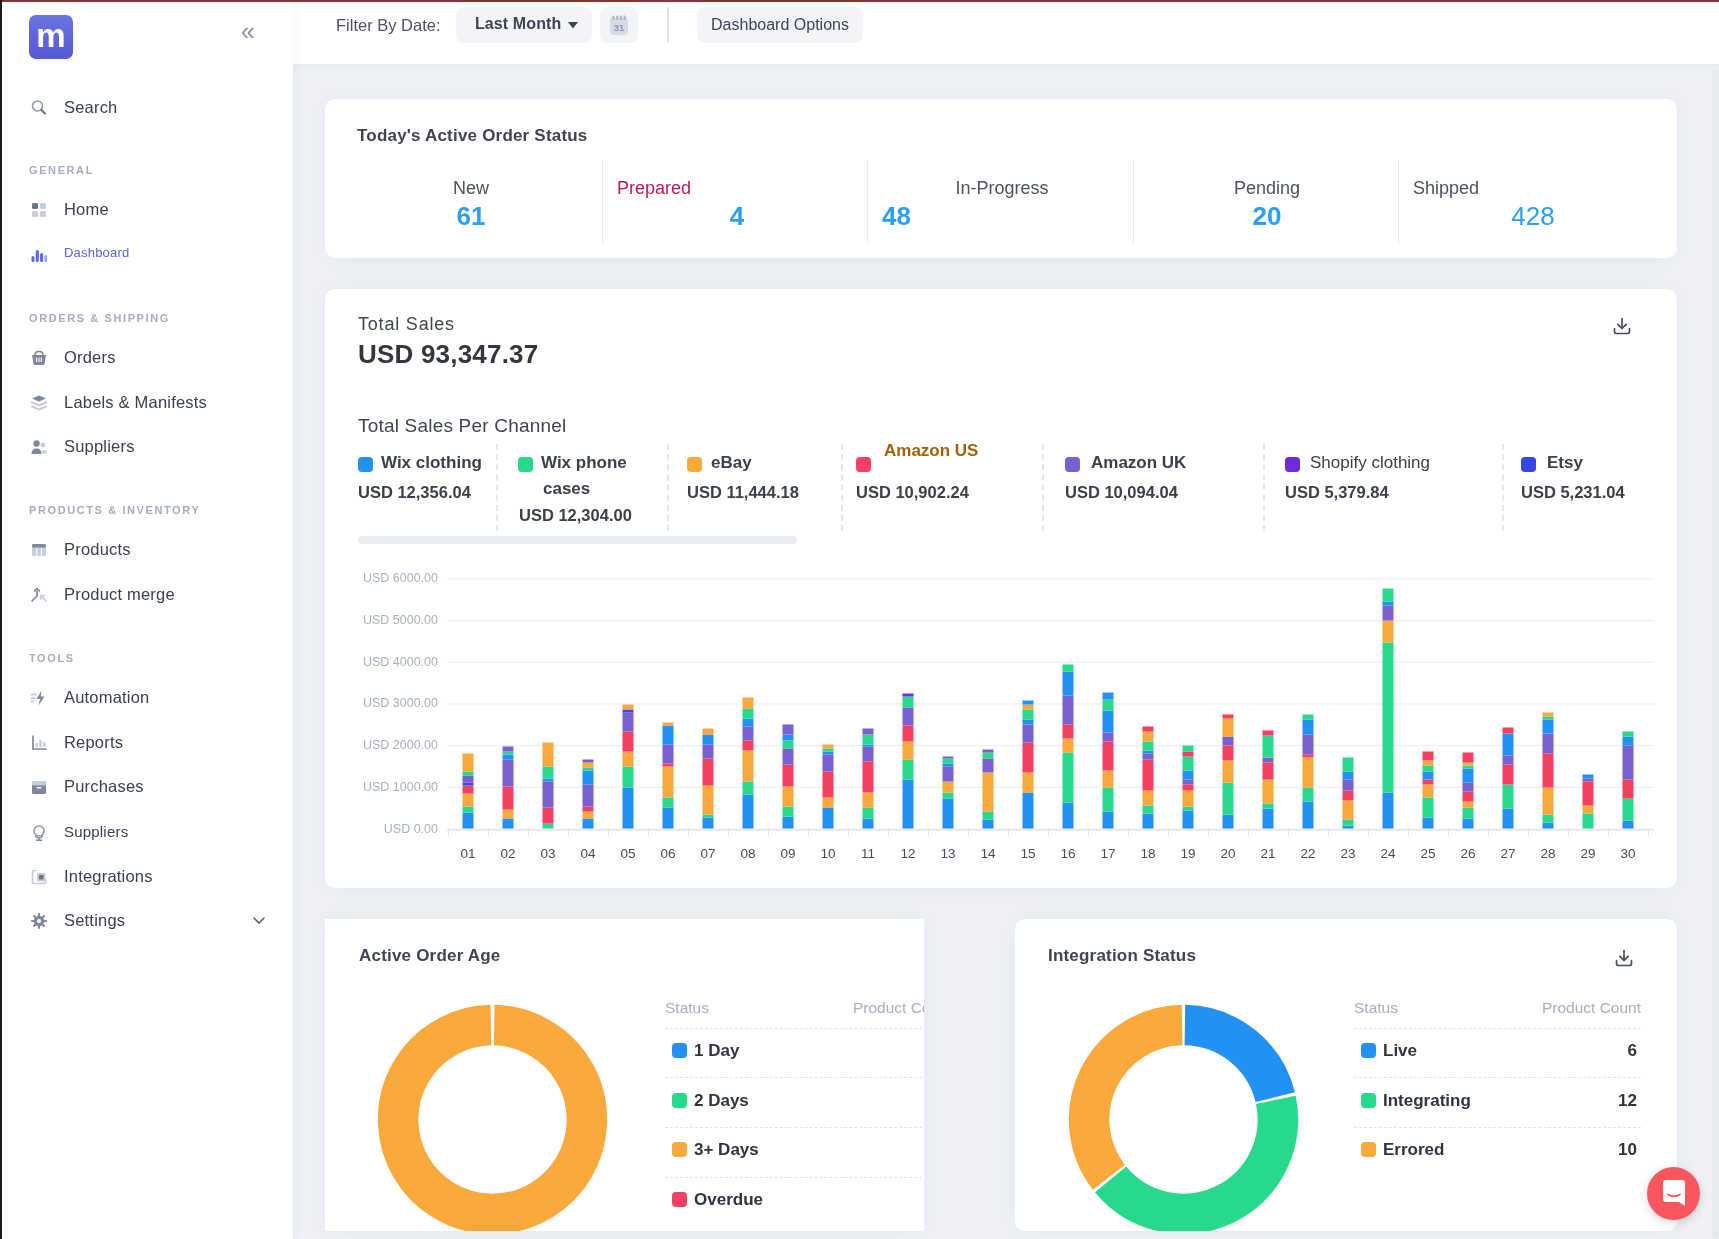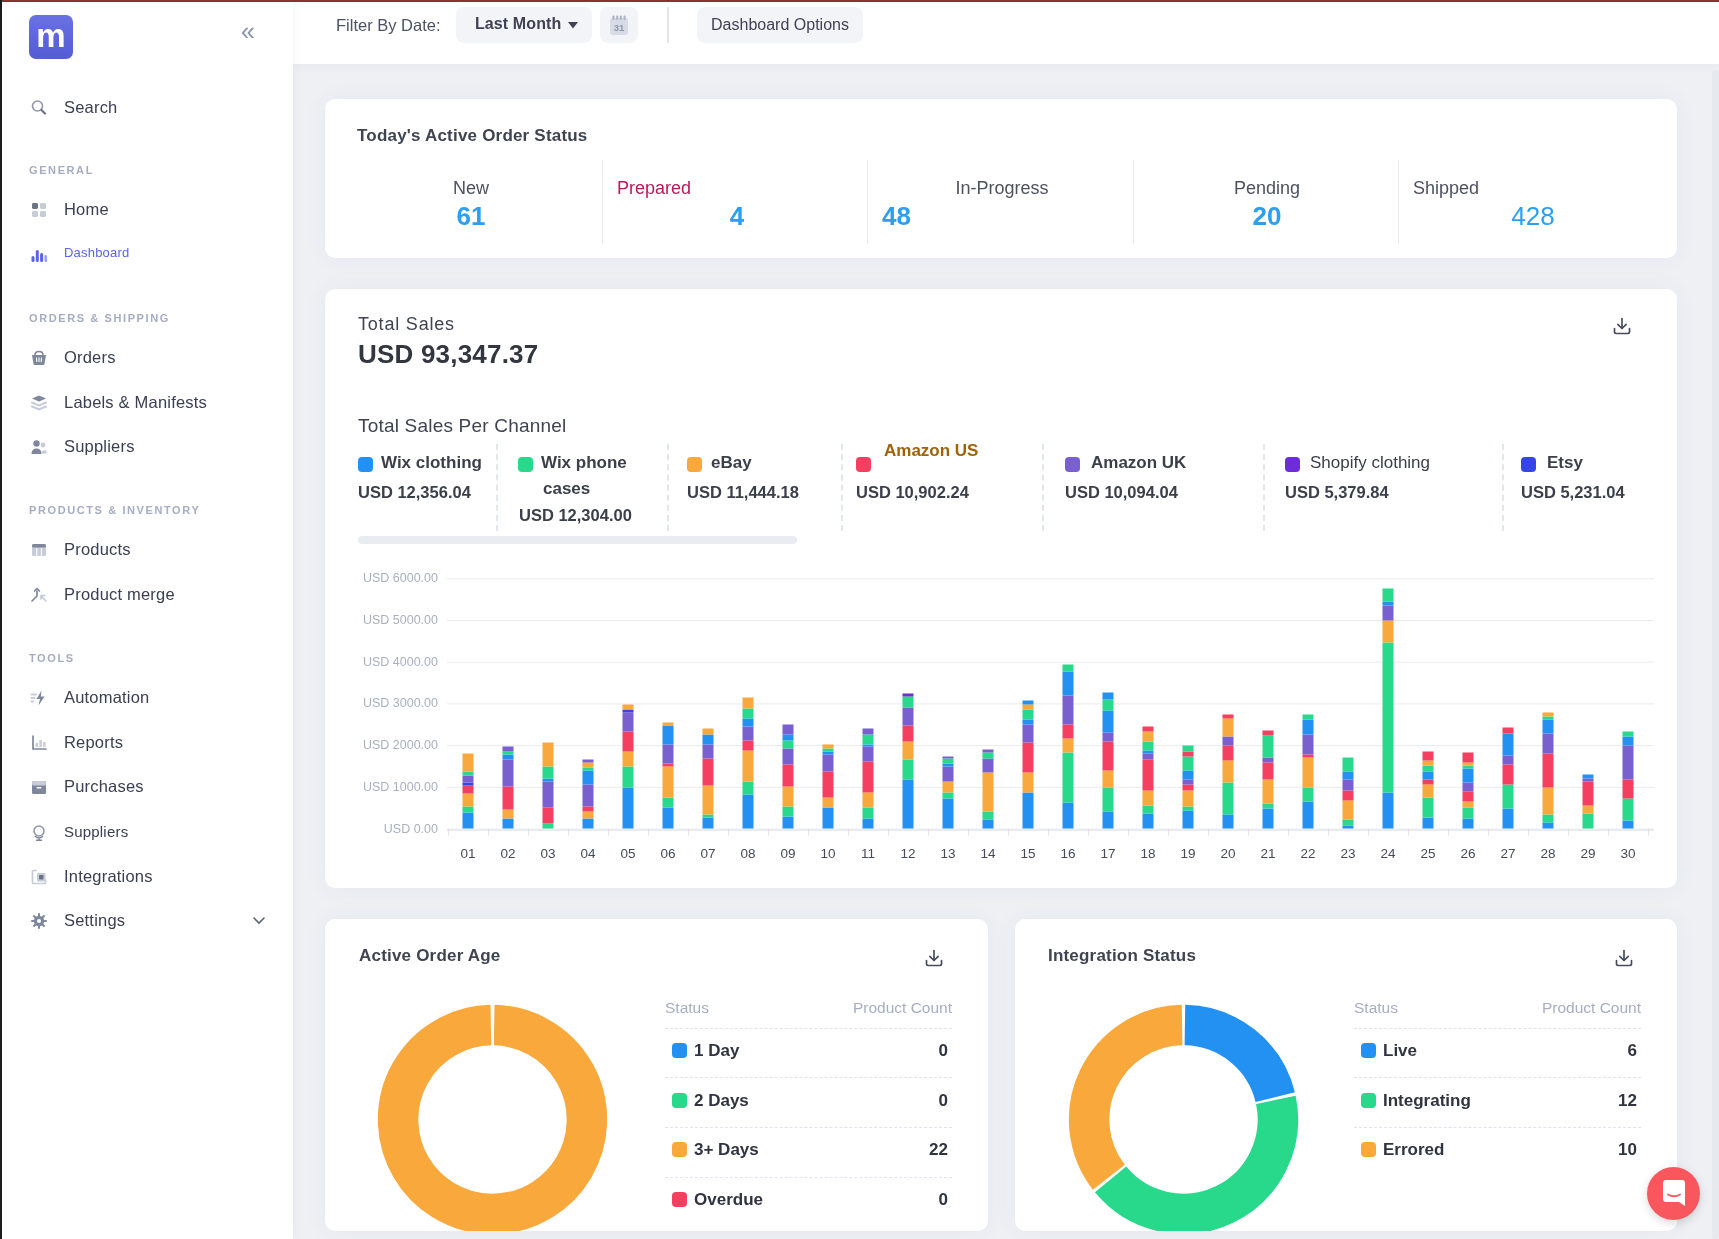--- a/index.html
+++ b/index.html
@@ -489,21 +489,21 @@
 <text x="1263" y="318" text-anchor="middle" font-family="Liberation Sans, sans-serif" font-size="13.5" fill="#454b59">29</text>
 <rect x="1297.5" y="280.50" width="11" height="8" fill="#2291f2"></rect>
 <rect x="1297.5" y="258.50" width="11" height="22" fill="#28d98b"></rect>
 <rect x="1297.5" y="239.50" width="11" height="19" fill="#f43f61"></rect>
 <rect x="1297.5" y="205.50" width="11" height="34" fill="#7a5fd0"></rect>
 <rect x="1297.5" y="196.50" width="11" height="9" fill="#2291f2"></rect>
 <rect x="1297.5" y="191.50" width="11" height="5" fill="#28d98b"></rect>
 <text x="1303" y="318" text-anchor="middle" font-family="Liberation Sans, sans-serif" font-size="13.5" fill="#454b59">30</text>
 </svg>
 
-<div style="position:absolute;left:325px;top:919px;width:663px;height:312px;background:#fff;border-radius:10px;box-shadow:0 0 24px rgba(56,71,109,.05);overflow:hidden">
+<div style="position:absolute;left:325px;top:919px;width:599px;height:312px;background:#fff;border-radius:0;box-shadow:0 0 24px rgba(56,71,109,.05);overflow:hidden">
   <div style="position:absolute;left:34px;top:27px;font-size:17px;font-weight:bold;color:#3f4451;letter-spacing:.2px">Active Order Age</div>
   <svg style="position:absolute;left:599px;top:29px" width="20" height="20" viewBox="0 0 24 24" fill="none" stroke="#454b59" stroke-width="2" stroke-linecap="round" stroke-linejoin="round">
       <path d="M21 15v4a2 2 0 0 1-2 2H5a2 2 0 0 1-2-2v-4"></path>
       <polyline points="7 10 12 15 17 10"></polyline>
       <line x1="12" y1="15" x2="12" y2="3"></line>
     </svg>
   <svg style="position:absolute;left:0;top:0" width="663" height="312" viewBox="0 0 663 312">
 <path d="M 169.15 106.11 A 94.4 94.4 0 1 1 165.85 106.11" fill="none" stroke="#f9a83b" stroke-width="40.5"></path>
 </svg>
   <div style="position:absolute;left:166.5px;top:106px;width:2.5px;height:41px;background:#fff"></div>

